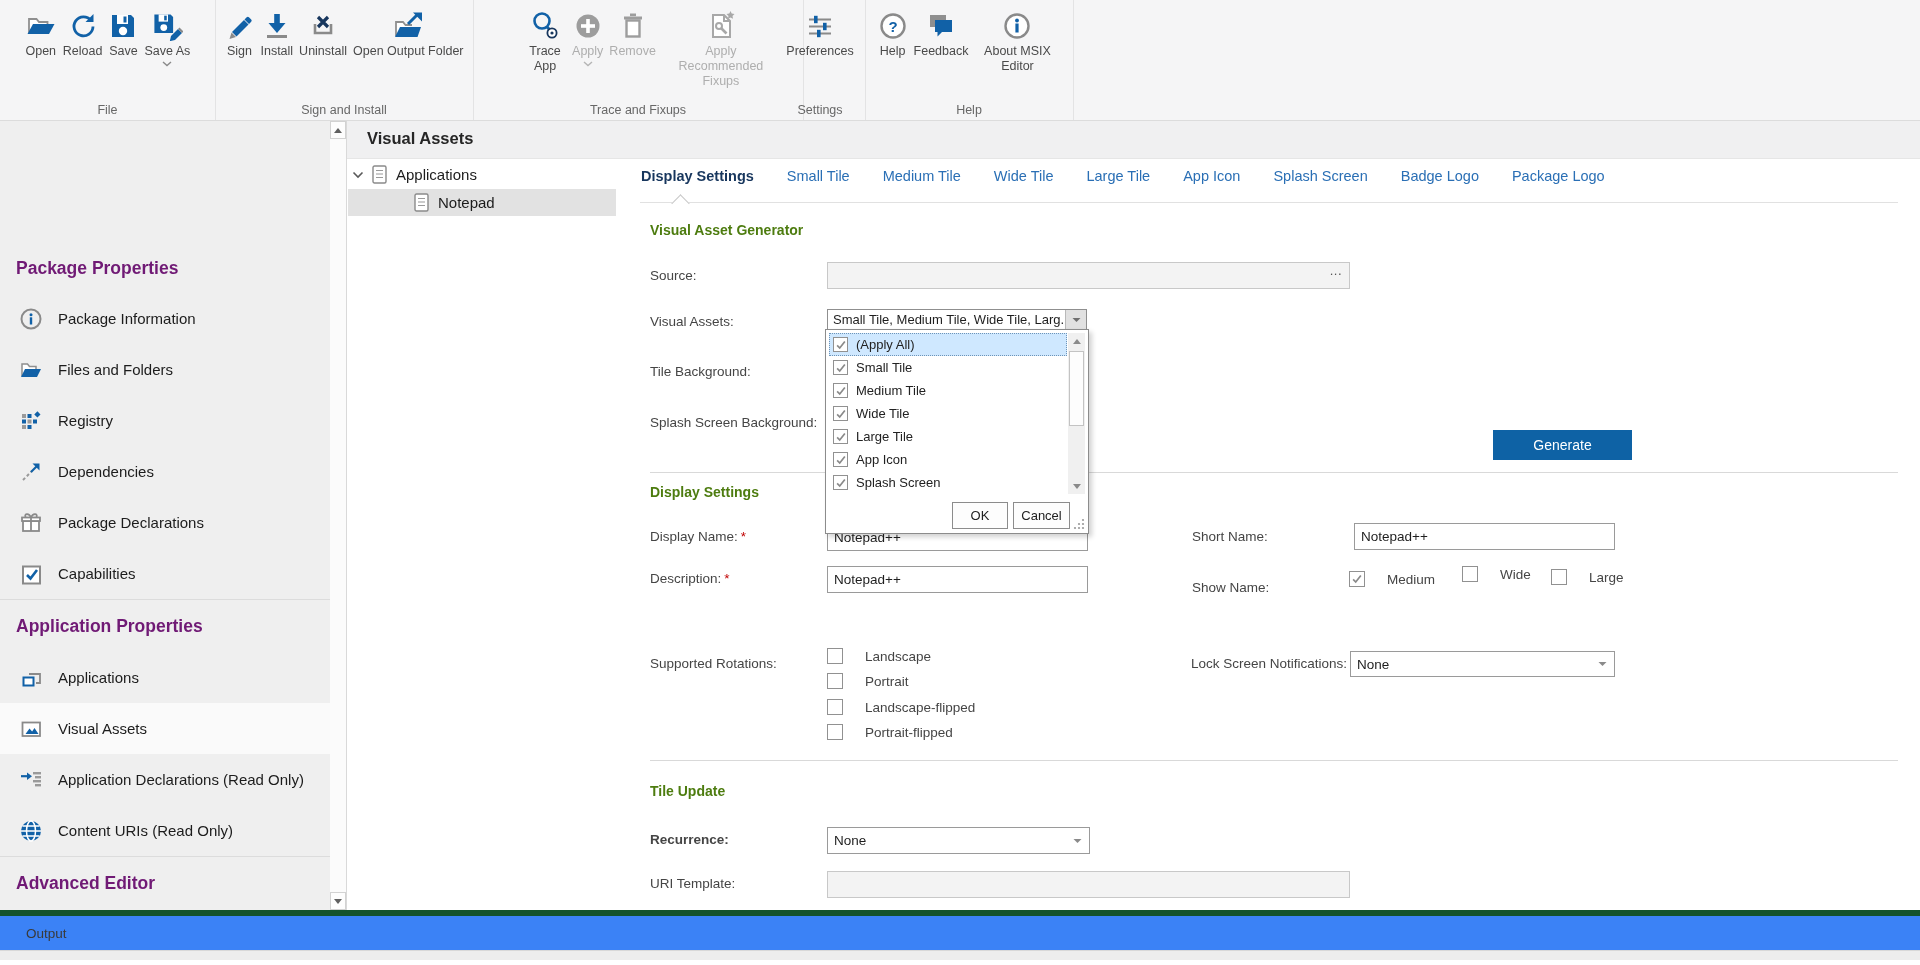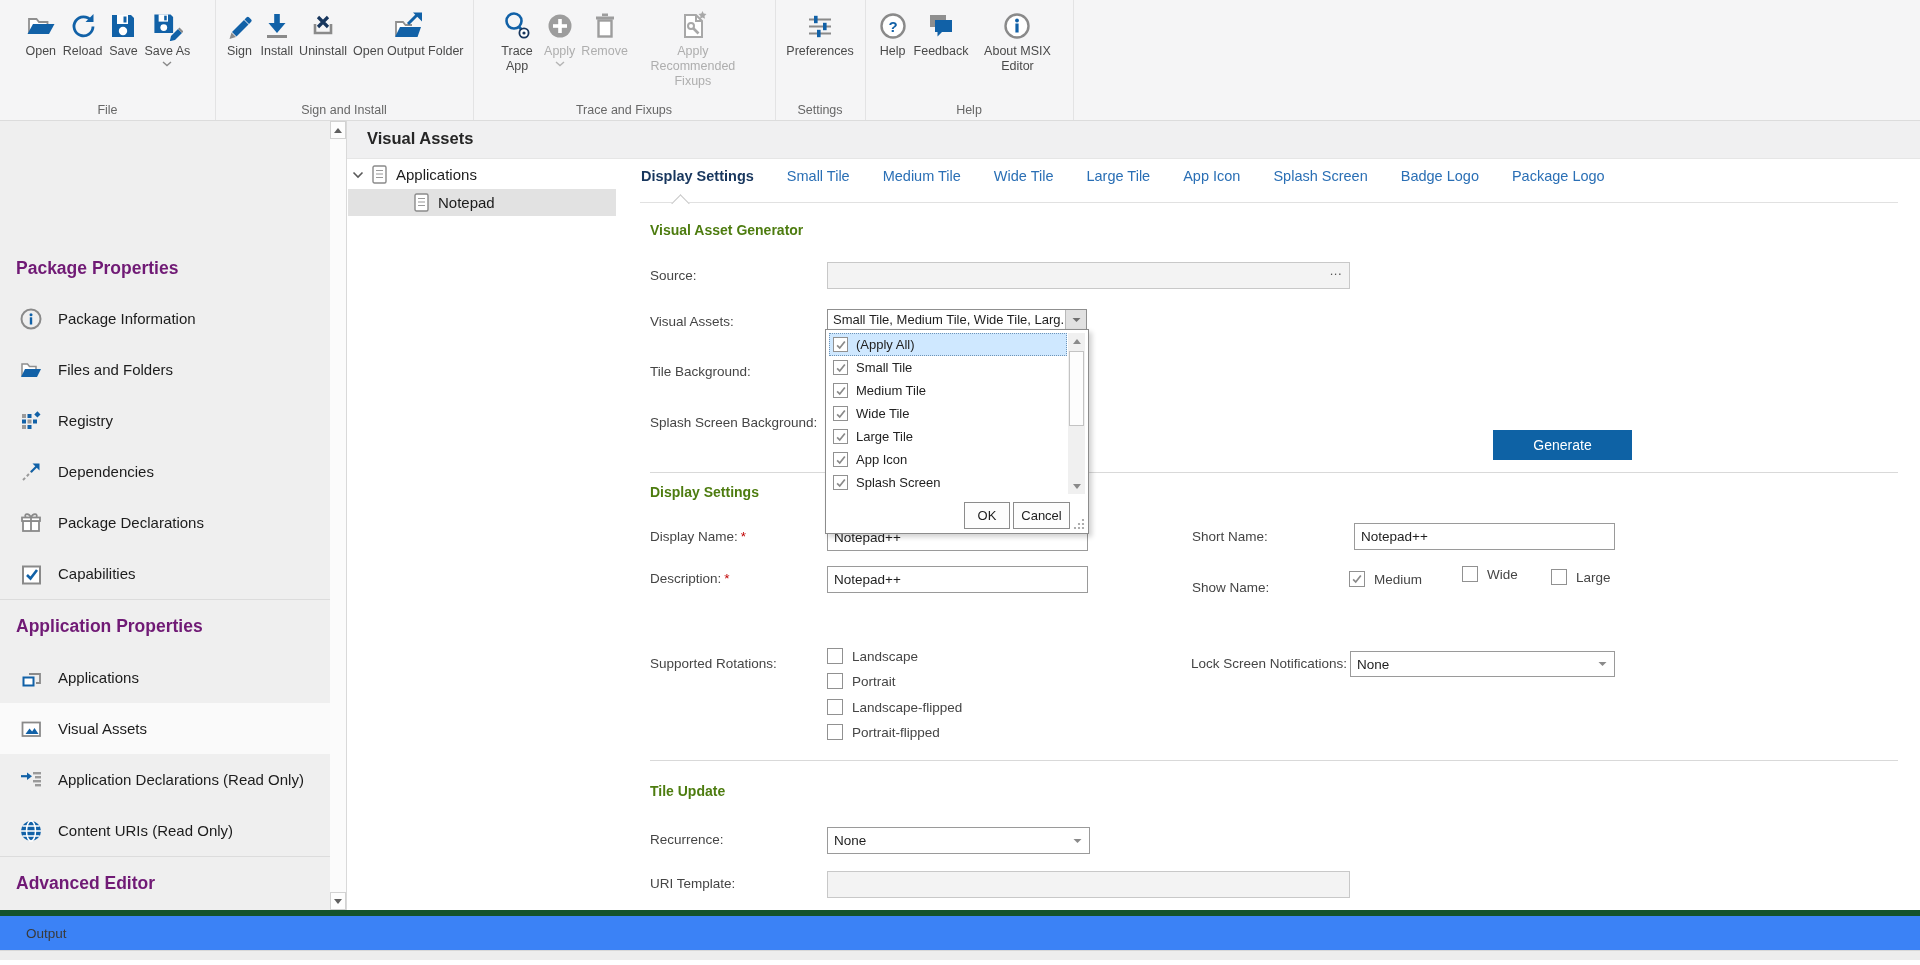--- a/index.html
+++ b/index.html
@@ -55,21 +55,21 @@
   .field{position:absolute;box-sizing:border-box;background:#fff;border:1px solid #9a9a9a;font-size:13.5px;color:#1e1e1e;
          display:flex;align-items:center;padding-left:6px;}
   .field.gray{background:#f3f3f3;border-color:#c8c8c8;}
   .divider{position:absolute;height:1px;background:#d9d9d9;}
   .dd-arrow{position:absolute;right:7px;top:50%;transform:translateY(-50%);}
 
   .cb{width:16px;height:16px;box-sizing:border-box;border:1px solid #919191;background:#fff;display:inline-flex;
       align-items:center;justify-content:center;flex:none;}
   .cb svg{visibility:hidden;}
   .cb.checked svg{visibility:visible;}
-  .cb-row{position:absolute;display:flex;align-items:center;gap:9px;font-size:13.5px;color:#454545;}
+  .cb-row{position:absolute;display:flex;align-items:center;gap:22px;font-size:13.5px;color:#454545;}
 
   #generate-btn{position:absolute;left:1493px;top:430px;width:139px;height:30px;background:#0e62a5;color:#fff;
                 border:none;font-size:14px;font-family:inherit;display:flex;align-items:center;justify-content:center;cursor:default;}
 
   
   #va-combo{position:absolute;left:827px;top:309px;width:260px;height:21px;box-sizing:border-box;background:#fff;
             border:1px solid #8f8f8f;font-size:13px;display:flex;align-items:center;z-index:5;}
   #va-combo .combo-text{padding-left:5px;white-space:nowrap;overflow:hidden;flex:1;}
   #va-combo .combo-btn{width:20px;height:100%;background:#e1e1e1;border-left:1px solid #b9b9b9;display:flex;
                        align-items:center;justify-content:center;}
@@ -193,21 +193,21 @@
                 <path d="M21 1.5 h9 v9 z" fill="#1161a7"></path>
                 <path d="M3 26 L8 16 h21 L25.5 26 Z" fill="#1161a7"></path>
               </svg>
           </span>
           <span class="rlabel">Open Output Folder</span>
         </div>
       </div>
       <div class="rgrouplabel">Sign and Install</div>
     </div>
 
-    <div class="rgroup" style="left:473px;width:302px;">
+    <div class="rgroup" style="left:473px;width:302px;padding-left:28px;">
       <div class="rbuttons">
         <div class="rbtn" style="max-width:52px">
           <span class="ricon">
             <svg width="32" height="32" viewBox="0 0 32 32" fill="none">
                 <circle cx="13" cy="11" r="7.5" stroke="#1161a7" stroke-width="2.6"></circle>
                 <path d="M18 17 l5 5" stroke="#1161a7" stroke-width="3"></path>
                 <circle cx="23" cy="23" r="4.6" stroke="#17365d" stroke-width="1.8" fill="#fff"></circle>
                 <circle cx="23" cy="23" r="1.6" fill="#17365d"></circle>
               </svg>
           </span>
@@ -572,21 +572,21 @@
           </svg>
       </div>
       <div id="dd-thumb"></div>
       <div class="dd-scrollbtn" style="bottom:0;">
         <svg width="8" height="5" viewBox="0 0 8 5">
             <path d="M0 0 L4 5 L8 0 Z" fill="#8a8a8a"></path>
           </svg>
       </div>
     </div>
 
-    <button class="dd-btn" style="left:138px;width:46px;">OK</button>
+    <button class="dd-btn" style="left:126px;width:56px;">OK</button>
     <button class="dd-btn" style="left:187px;width:57px;">Cancel</button>
     <span id="dd-grip">
       <svg width="12" height="12" viewBox="0 0 12 12">
           <circle cx="10" cy="2" r="1.1" fill="#9a9a9a"></circle>
           <circle cx="6" cy="6" r="1.1" fill="#9a9a9a"></circle>
           <circle cx="10" cy="6" r="1.1" fill="#9a9a9a"></circle>
           <circle cx="2" cy="10" r="1.1" fill="#9a9a9a"></circle>
           <circle cx="6" cy="10" r="1.1" fill="#9a9a9a"></circle>
           <circle cx="10" cy="10" r="1.1" fill="#9a9a9a"></circle>
         </svg>
@@ -681,21 +681,21 @@
     <span class="dd-arrow">
       <svg width="9" height="6" viewBox="0 0 9 6">
           <path d="M0.5 1 L4.5 5 L8.5 1 Z" fill="#8a8a8a"></path>
         </svg>
     </span>
   </div>
 
   <div class="divider" style="left:650px;top:760px;width:1248px;"></div>
   <div class="sect-heading" style="left:650px;top:782px;">Tile Update</div>
 
-  <div class="flabel" style="left:650px;top:831px;">Recurrence:</div>
+  <div class="flabel" style="left:650px;top:831px;font-weight:bold;">Recurrence:</div>
   <div class="field" style="left:827px;top:827px;width:263px;height:27px;">
     <span>None</span>
     <span class="dd-arrow">
       <svg width="9" height="6" viewBox="0 0 9 6">
           <path d="M0.5 1 L4.5 5 L8.5 1 Z" fill="#8a8a8a"></path>
         </svg>
     </span>
   </div>
 
   <div class="flabel" style="left:650px;top:875px;">URI Template:</div>

